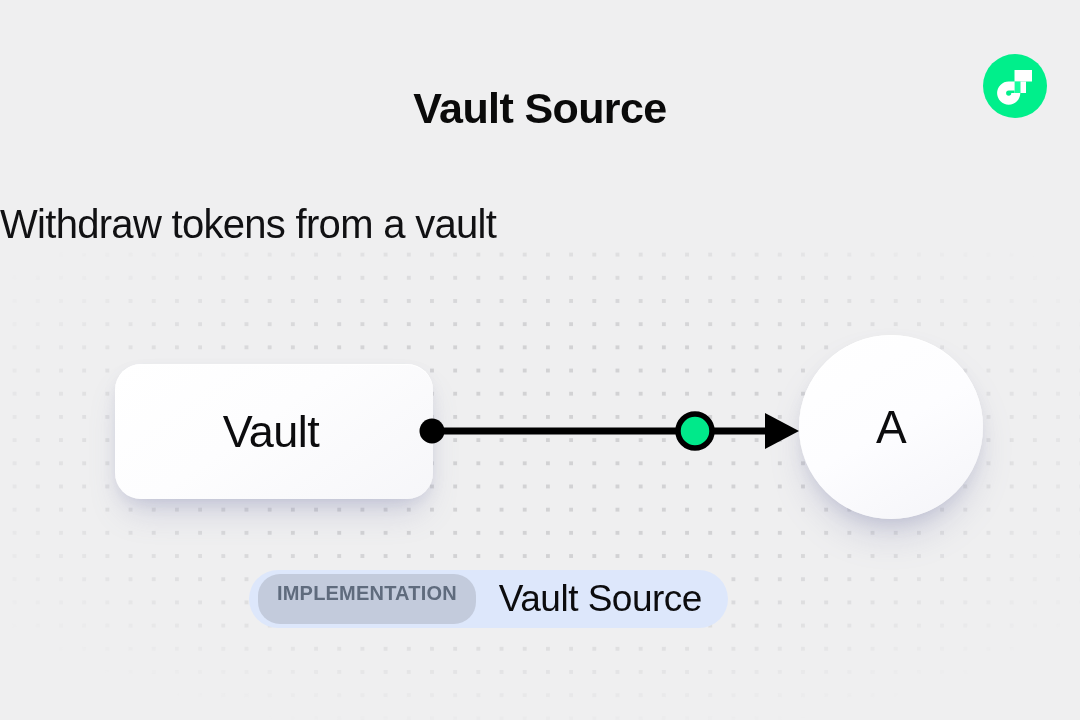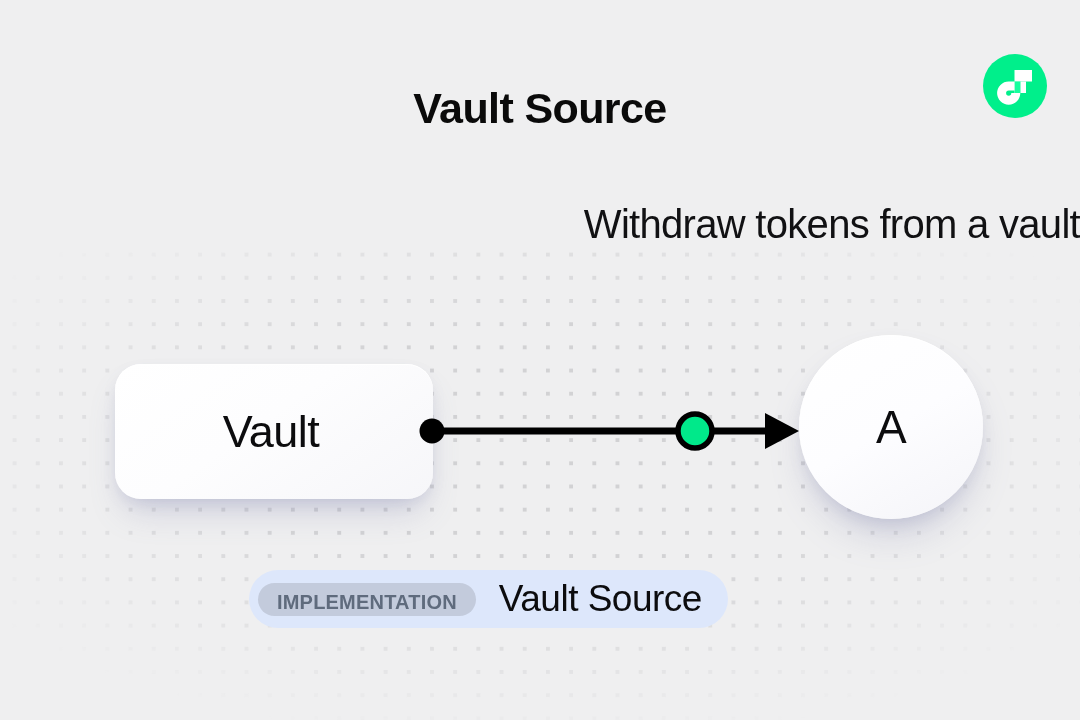--- a/index.html
+++ b/index.html
@@ -38,21 +38,21 @@
 
   
   .page-title {
     position:absolute; left:0; top:60px; width:1080px;
     text-align:center;
     font-size:43px; font-weight:bold; color:#0a0a0a;
     letter-spacing:-.6px;
   }
   .page-subtitle {
     position:absolute; left:0; top:178px; width:1080px;
-    text-align:right;
+    text-align:left;
     font-size:40px; font-weight:400; color:#111113;
     letter-spacing:-.7px;
   }
 
   
   .brand-logo {
     position:absolute; right:33px; top:30px;
     width:64px; height:64px; border-radius:50%;
     background:#00ef8b;
     display:block;
@@ -105,21 +105,21 @@
     background:#dde7fb;
     border-radius:29px;
     display:flex; align-items:center;
     padding:0 26px 0 9px;
   }
   .impl-tag {
     background:#c3cbdc;
     color:#5f6b7d;
     font-size:20px; font-weight:bold;
     letter-spacing:.2px;
-    padding:9px 19px 4px;
+    padding:9px 19px 21px;
     border-radius:22px;
     line-height:1;
   }
   .impl-name {
     margin-left:23px;
     font-size:37px; font-weight:400; color:#0c0c0e;
     letter-spacing:-.5px;
   }
 </style>
 </head>

